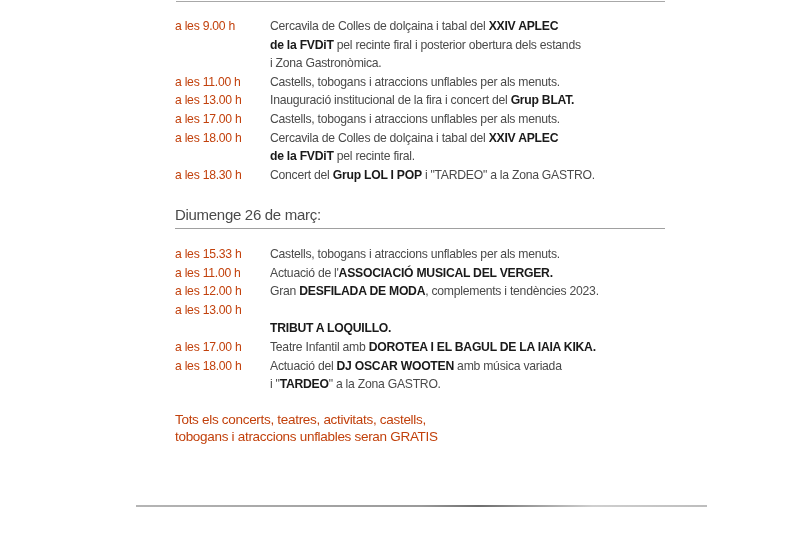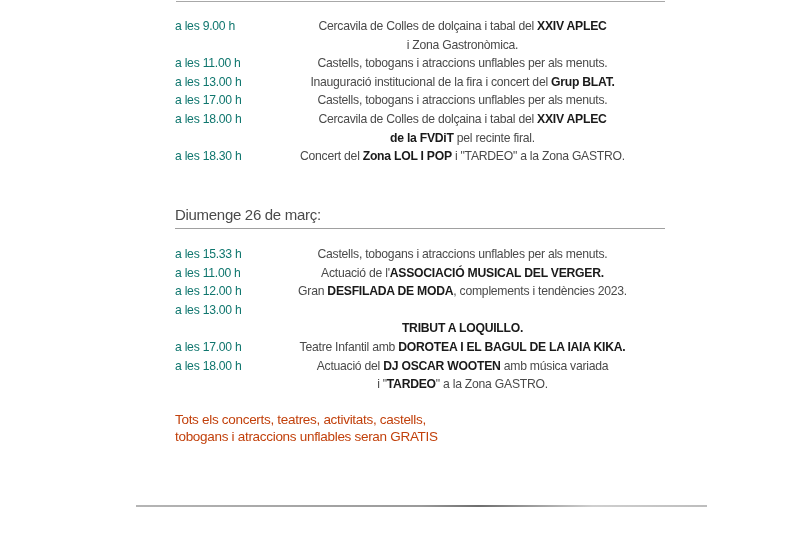--- a/index.html
+++ b/index.html
@@ -7,39 +7,40 @@
          font-family: "Liberation Sans", "DejaVu Sans", sans-serif; color: #4a4a4a; }
   .rule { position: absolute; height: 1px; background: #9a9a9a; }
   .rule-top { left: 176px; top: 1px; width: 489px; background: #a8a8a8; }
   .rule-day { left: 175px; top: 228px; width: 490px; background: #a0a0a0; }
   .rule-bottom { left: 136px; top: 505px; width: 571px; height: 2px;
                  background: linear-gradient(to right, #b5b5b5, #9a9a9a 50%, #6e6e6e 60%, #cfcfcf 80%, #bdbdbd); }
   .schedule { position: absolute; left: 175px; width: 480px; }
   .sched-sat { top: 17px; }
   .sched-sun { top: 245px; }
   .row { display: flex; font-size: 12.2px; line-height: 18.6px; letter-spacing: -0.25px; }
-  .time { width: 95px; flex: 0 0 95px; color: #0f766e; }
-  .desc { flex: 1; color: #4a4a4a; text-align: center; }
+  .time { width: 95px; flex: 0 0 95px; color: #c2410c; }
+  .desc { flex: 1; color: #4a4a4a; }
   .desc b { color: #1a1a1a; font-weight: bold; }
   .day-header { position: absolute; left: 175px; top: 206px; font-size: 15px; color: #4a4a4a; letter-spacing: -0.3px; text-align: right; }
   .footnote { position: absolute; left: 175px; top: 411px; font-size: 13.5px; line-height: 17px; color: #c2410c; letter-spacing: -0.3px; }
   .footnote div { white-space: nowrap; }
 </style>
 </head>
 <body>
 
 <div class="rule rule-top"></div>
 
 <div class="schedule sched-sat">
     <div class="row">
       <span class="time">a les 9.00 h</span>
       <span class="desc"><span>Cercavila de Colles de dolçaina i tabal del </span><b>XXIV APLEC</b></span>
     </div>
     <div class="row">
       <span class="time"></span>
+      <span class="desc"><b>de la FVDiT</b><span> pel recinte firal i posterior obertura dels estands</span></span>
     </div>
     <div class="row">
       <span class="time"></span>
       <span class="desc"><span>i Zona Gastronòmica.</span></span>
     </div>
     <div class="row">
       <span class="time">a les 11.00 h</span>
       <span class="desc"><span>Castells, tobogans i atraccions unflables per als menuts.</span></span>
     </div>
     <div class="row">
@@ -53,21 +54,21 @@
     <div class="row">
       <span class="time">a les 18.00 h</span>
       <span class="desc"><span>Cercavila de Colles de dolçaina i tabal del </span><b>XXIV APLEC</b></span>
     </div>
     <div class="row">
       <span class="time"></span>
       <span class="desc"><b>de la FVDiT</b><span> pel recinte firal.</span></span>
     </div>
     <div class="row">
       <span class="time">a les 18.30 h</span>
-      <span class="desc"><span>Concert del </span><b>Zona LOL I POP</b><span> i "TARDEO" a la Zona GASTRO.</span></span>
+      <span class="desc"><span>Concert del </span><b>Grup LOL I POP</b><span> i "TARDEO" a la Zona GASTRO.</span></span>
     </div>
   </div>
 
 <div class="day-header">Diumenge 26 de març:</div>
 <div class="rule rule-day"></div>
 
 <div class="schedule sched-sun">
     <div class="row">
       <span class="time">a les 15.33 h</span>
       <span class="desc"><span>Castells, tobogans i atraccions unflables per als menuts.</span></span>

